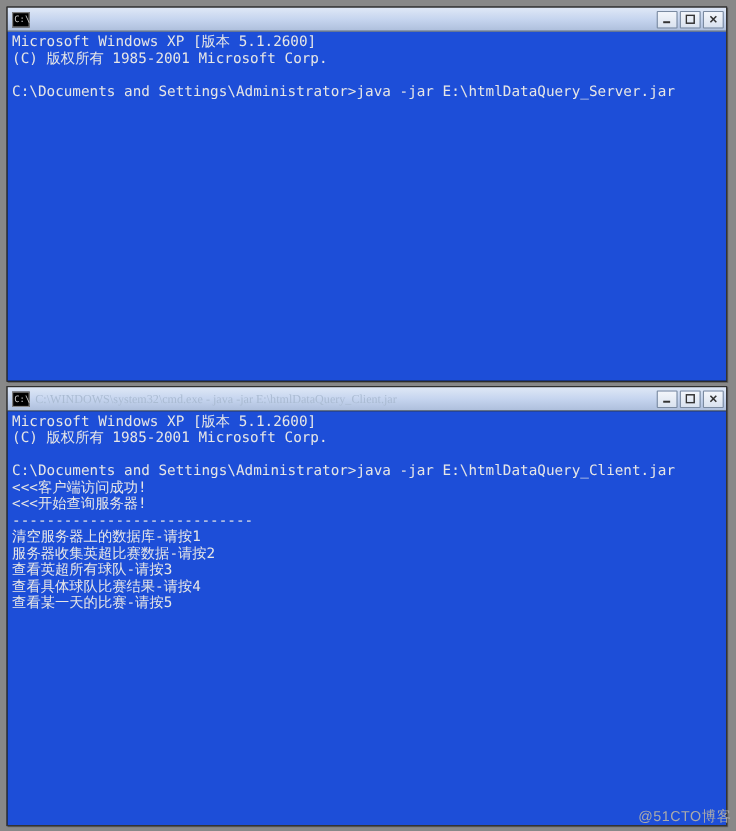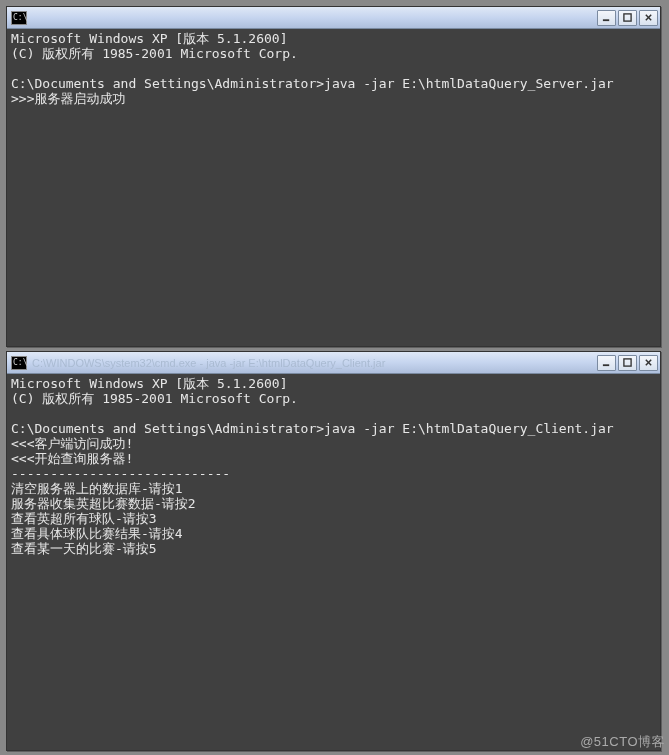--- a/index.html
+++ b/index.html
@@ -44,40 +44,40 @@
     font-family: "Lucida Console", monospace;
   }
   .title-text {
     font-family: Tahoma, sans-serif;
     font-size: 11px;
     color: #6e7a8a;
     flex: 1;
     white-space: nowrap;
     overflow: hidden;
   }
-  .title-text.active { color: #aabbd2; }
+  .title-text.active { color: #aabbd2; font-family: Liberation Serif, serif; }
   .win-btns { display: flex; gap: 2px; }
   .win-btn {
     width: 19px; height: 16px;
     background: linear-gradient(to bottom, #f3f6fb, #d9e2ef);
     border: 1px solid #7a8aa0;
     border-radius: 1px;
     display: inline-flex;
     align-items: center;
     justify-content: center;
     font-family: Arial, sans-serif;
     font-size: 10px;
     font-weight: bold;
     color: #333;
     line-height: 1;
   }
   .win-btn svg { width: 9px; height: 9px; }
   .terminal {
     padding: 2px 4px;
-    background: #404040;
+    background: #1d4ed8;
     color: #e6e6e6;
     font-family: "NSimSun", "SimSun", "Lucida Console", monospace;
     font-size: 13px;
     line-height: 15px;
     white-space: pre;
     overflow: hidden;
     height: calc(100% - 22px);
   }
   .watermark {
     position: absolute;
@@ -109,21 +109,21 @@
           </svg>
       </span>
       <span class="win-btn" title="Close">
         <svg viewBox="0 0 10 10">
             <line x1="2" y1="2" x2="8" y2="8" stroke="#333" stroke-width="1.6"></line>
             <line x1="8" y1="2" x2="2" y2="8" stroke="#333" stroke-width="1.6"></line>
           </svg>
       </span>
     </div>
   </div>
-  <div class="terminal" id="term1"><div>Microsoft Windows XP [版本 5.1.2600]</div><div>(C) 版权所有 1985-2001 Microsoft Corp.</div><div>&nbsp;</div><div>C:\Documents and Settings\Administrator&gt;java -jar E:\htmlDataQuery_Server.jar</div><div>&gt;&gt;&gt;服务器启动成功</div></div>
+  <div class="terminal" id="term1"><div>Microsoft Windows XP [版本 5.1.2600]</div><div>(C) 版权所有 1985-2001 Microsoft Corp.</div><div>&nbsp;</div><div>C:\Documents and Settings\Administrator&gt;java -jar E:\htmlDataQuery_Server.jar</div></div>
 </div>
 
 <div class="window w2">
   <div class="titlebar">
     <span class="icon-cmd">C:\</span>
     <span class="title-text active">C:\WINDOWS\system32\cmd.exe - java -jar E:\htmlDataQuery_Client.jar</span>
     <div class="win-btns">
       <span class="win-btn" title="Minimize">
         <svg viewBox="0 0 10 10">
             <rect x="1" y="7" width="7" height="2" fill="#333"></rect>

